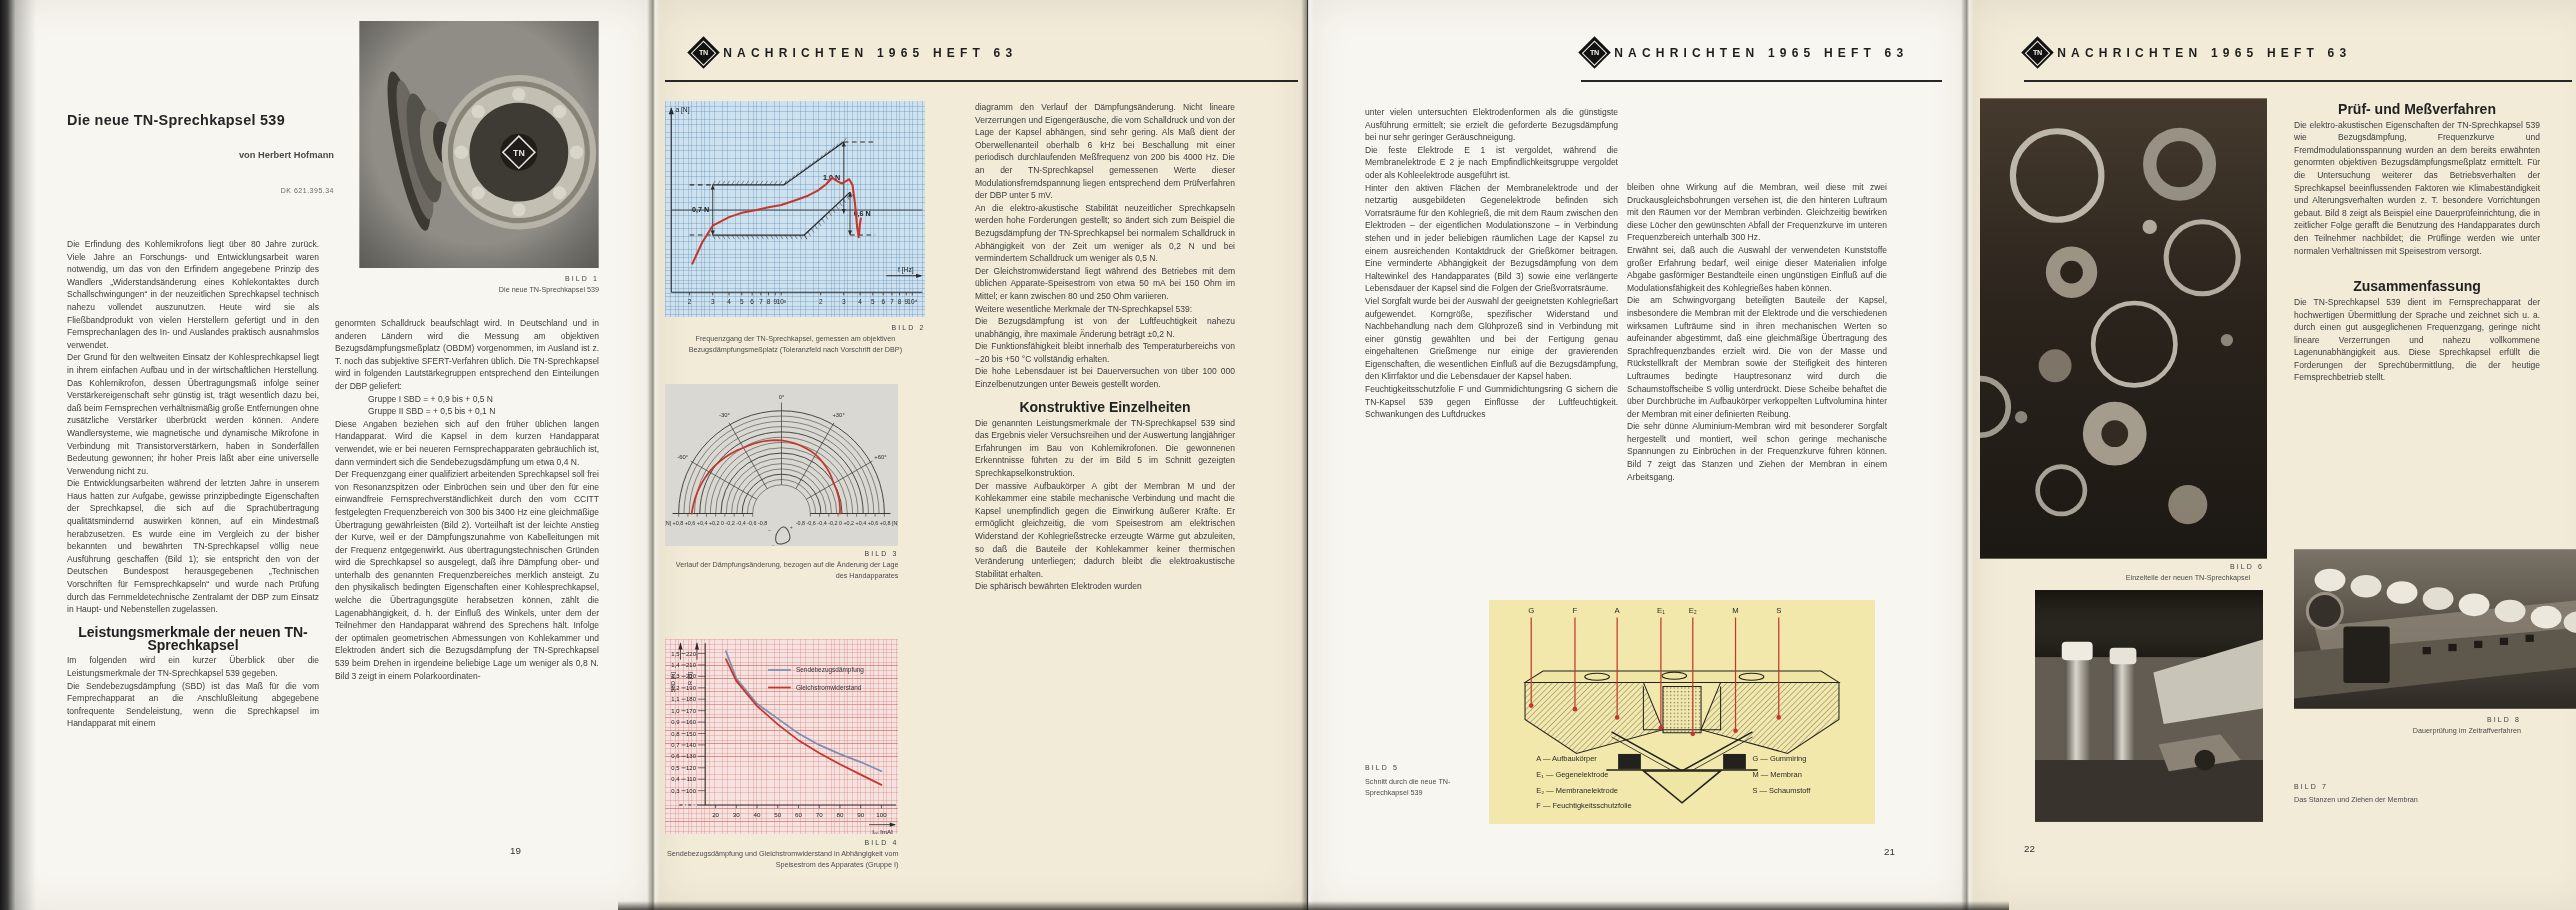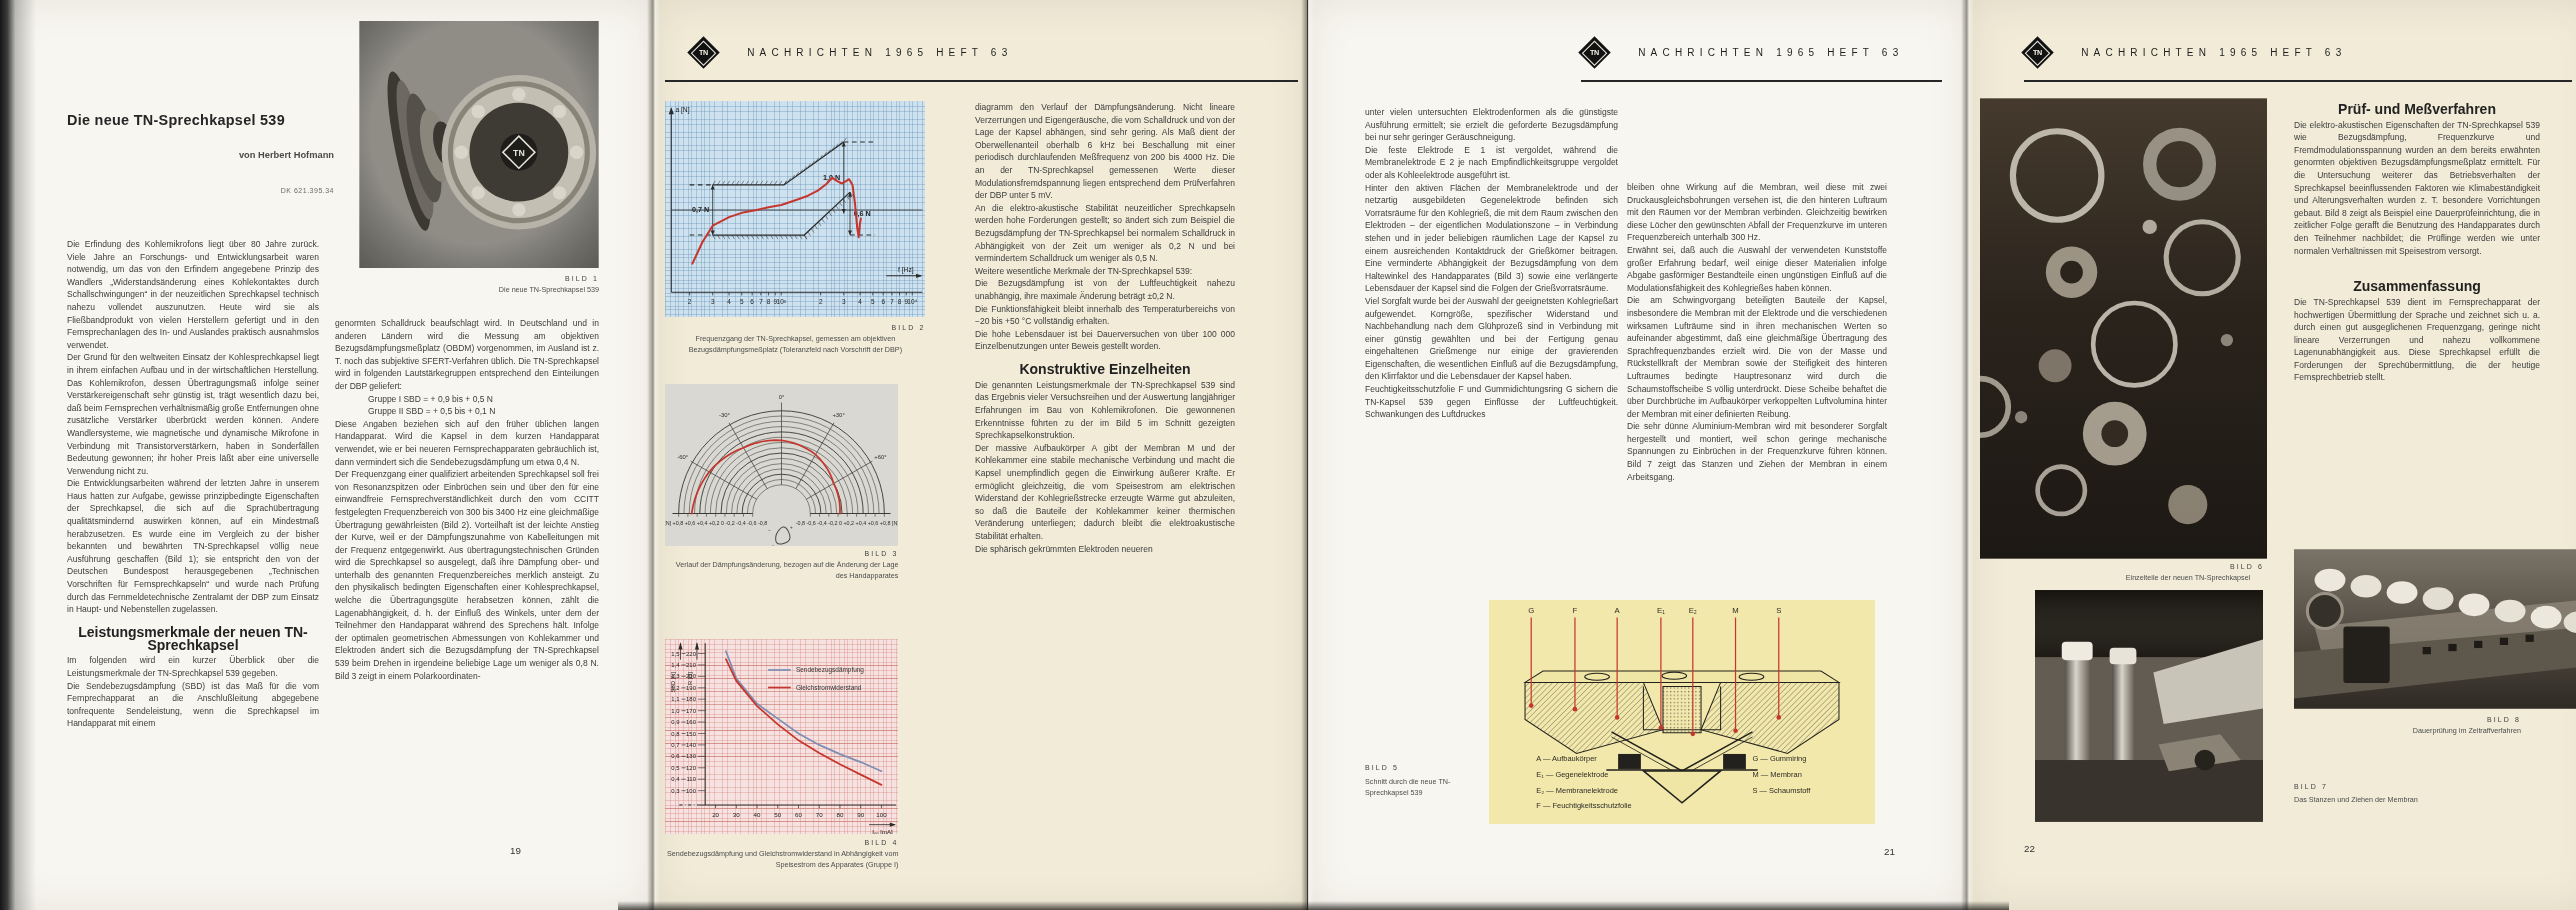--- a/index.html
+++ b/index.html
@@ -20,21 +20,21 @@
   .h2{font-weight:bold;color:#222;font-size:14px;margin:10.3px 0 3.1px 0;text-align:center;}
   .title{position:absolute;font-size:14.4px;font-weight:bold;color:#262626;letter-spacing:0.3px;}
   .author{position:absolute;font-size:9.3px;color:#4a4a4a;text-align:right;}
   .dk{position:absolute;font-size:7px;color:#6a6a6a;text-align:right;letter-spacing:0.5px;}
   .figlabel{font-size:7px;letter-spacing:2.1px;color:#3f3f3f;}
   .figcap{font-size:7.2px;color:#4c4c4c;line-height:1.5;}
   .capblock{position:absolute;}
   .r{text-align:right;} .c{text-align:center;}
   .pagenum{position:absolute;font-size:9.8px;color:#333;}
   .hdr{position:absolute;display:flex;align-items:center;gap:8.2px;}
-  .hdrtext{font-size:10px;font-weight:normal;color:#1e1e1e;letter-spacing:5.2px;white-space:nowrap;margin-left:24px;}
+  .hdrtext{font-size:12px;font-weight:bold;color:#1e1e1e;letter-spacing:5.2px;white-space:nowrap;}
   .rule{position:absolute;height:1.5px;background:#262626;}
   .tn{width:23px;height:23px;background:#121212;transform:rotate(45deg);
       display:flex;align-items:center;justify-content:center;flex:0 0 auto;}
   .tn .inner{width:16px;height:16px;border:1px solid #f4f0e4;display:flex;align-items:center;justify-content:center;}
   .tn .inner span{transform:rotate(-45deg);color:#f4f0e4;font-weight:bold;font-size:7.2px;letter-spacing:-0.5px;}
   .groupline{text-align:left;padding-left:33px;}
   .chartbox{position:absolute;}
   .bluepaper{background-color:#cde1ee;
      background-image:
        repeating-linear-gradient(to right,rgba(70,120,165,.28) 0 0.5px,transparent 0.5px 2.6px),
@@ -435,28 +435,29 @@
         </svg>
     </div>
     <div class="capblock" style="left:12.4px;top:839px;width:233px;">
       <div class="figlabel r">BILD 4</div>
       <div class="figcap r" style="margin-top:3.1px;">Sendebezugsdämpfung und Gleichstromwiderstand in Abhängigkeit vom Speisestrom des Apparates (Gruppe I)</div>
     </div>
 
     <div class="col" style="left:322px;top:101px;width:260px;">
       <p>diagramm den Verlauf der Dämpfungsänderung. Nicht lineare Verzerrungen und Eigengeräusche, die vom Schalldruck und von der Lage der Kapsel abhängen, sind sehr gering. Als Maß dient der Oberwellenanteil oberhalb 6 kHz bei Beschallung mit einer periodisch durchlaufenden Meßfrequenz von 200 bis 4000 Hz. Die an der TN-Sprechkapsel gemessenen Werte dieser Modulationsfremdspannung liegen entsprechend dem Prüfverfahren der DBP unter 5 mV.</p>
       <p>An die elektro-akustische Stabilität neuzeitlicher Sprechkapseln werden hohe Forderungen gestellt; so ändert sich zum Beispiel die Bezugsdämpfung der TN-Sprechkapsel bei normalem Schalldruck in Abhängigkeit von der Zeit um weniger als 0,2 N und bei vermindertem Schalldruck um weniger als 0,5 N.</p>
+      <p>Der Gleichstromwiderstand liegt während des Betriebes mit dem üblichen Apparate-Speisestrom von etwa 50 mA bei 150 Ohm im Mittel; er kann zwischen 80 und 250 Ohm variieren.</p>
       <p>Weitere wesentliche Merkmale der TN-Sprechkapsel 539:</p>
       <p>Die Bezugsdämpfung ist von der Luftfeuchtigkeit nahezu unabhängig, ihre maximale Änderung beträgt ±0,2 N.</p>
       <p>Die Funktionsfähigkeit bleibt innerhalb des Temperaturbereichs von −20 bis +50 °C vollständig erhalten.</p>
       <p>Die hohe Lebensdauer ist bei Dauerversuchen von über 100 000 Einzelbenutzungen unter Beweis gestellt worden.</p>
       <div class="h2">Konstruktive Einzelheiten</div>
       <p>Die genannten Leistungsmerkmale der TN-Sprechkapsel 539 sind das Ergebnis vieler Versuchsreihen und der Auswertung langjähriger Erfahrungen im Bau von Kohlemikrofonen. Die gewonnenen Erkenntnisse führten zu der im Bild 5 im Schnitt gezeigten Sprechkapselkonstruktion.</p>
       <p>Der massive Aufbaukörper A gibt der Membran M und der Kohlekammer eine stabile mechanische Verbindung und macht die Kapsel unempfindlich gegen die Einwirkung äußerer Kräfte. Er ermöglicht gleichzeitig, die vom Speisestrom am elektrischen Widerstand der Kohlegrießstrecke erzeugte Wärme gut abzuleiten, so daß die Bauteile der Kohlekammer keiner thermischen Veränderung unterliegen; dadurch bleibt die elektroakustische Stabilität erhalten.</p>
-      <p>Die sphärisch gekrümmten Elektroden neueren</p>
+      <p>Die sphärisch bewährten Elektroden wurden</p>
     </div>
   </section>
 
   <section class="page white" style="left:1308px;width:660px;">
     <div class="pageshade"></div>
     <div class="hdr" style="left:275px;top:41px;">
       <div class="tn">
           <div class="inner">
             <span>TN</span>
           </div>

